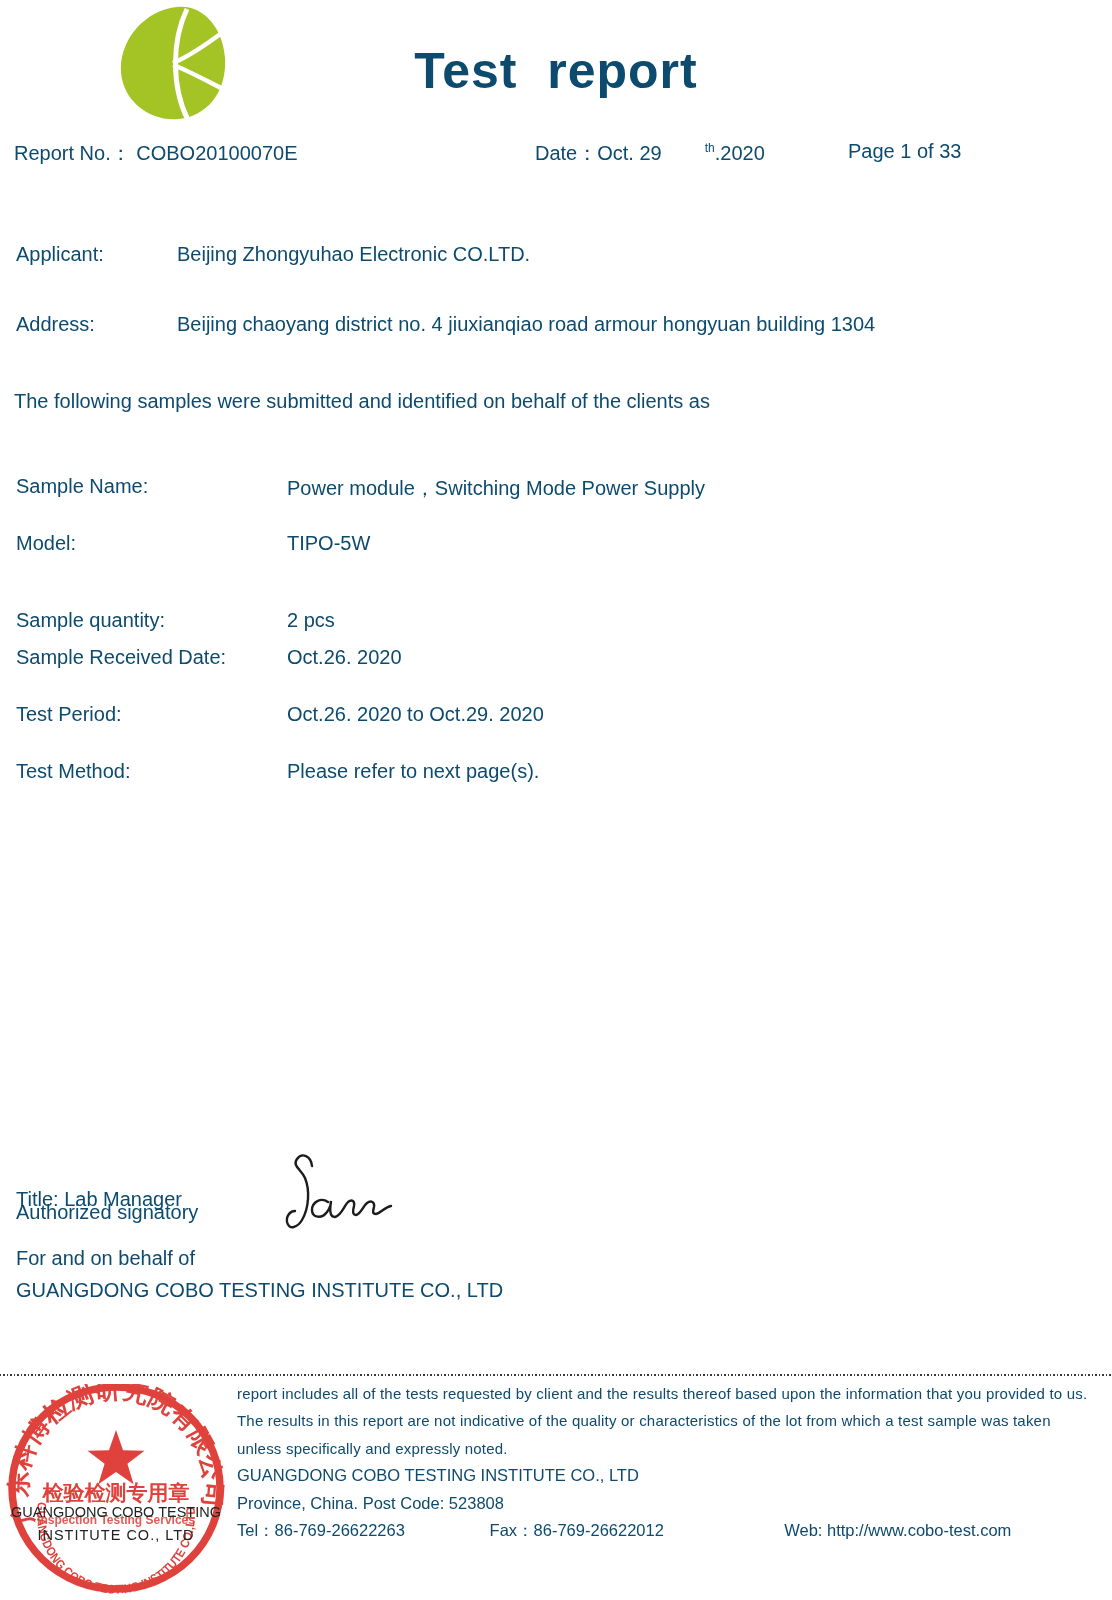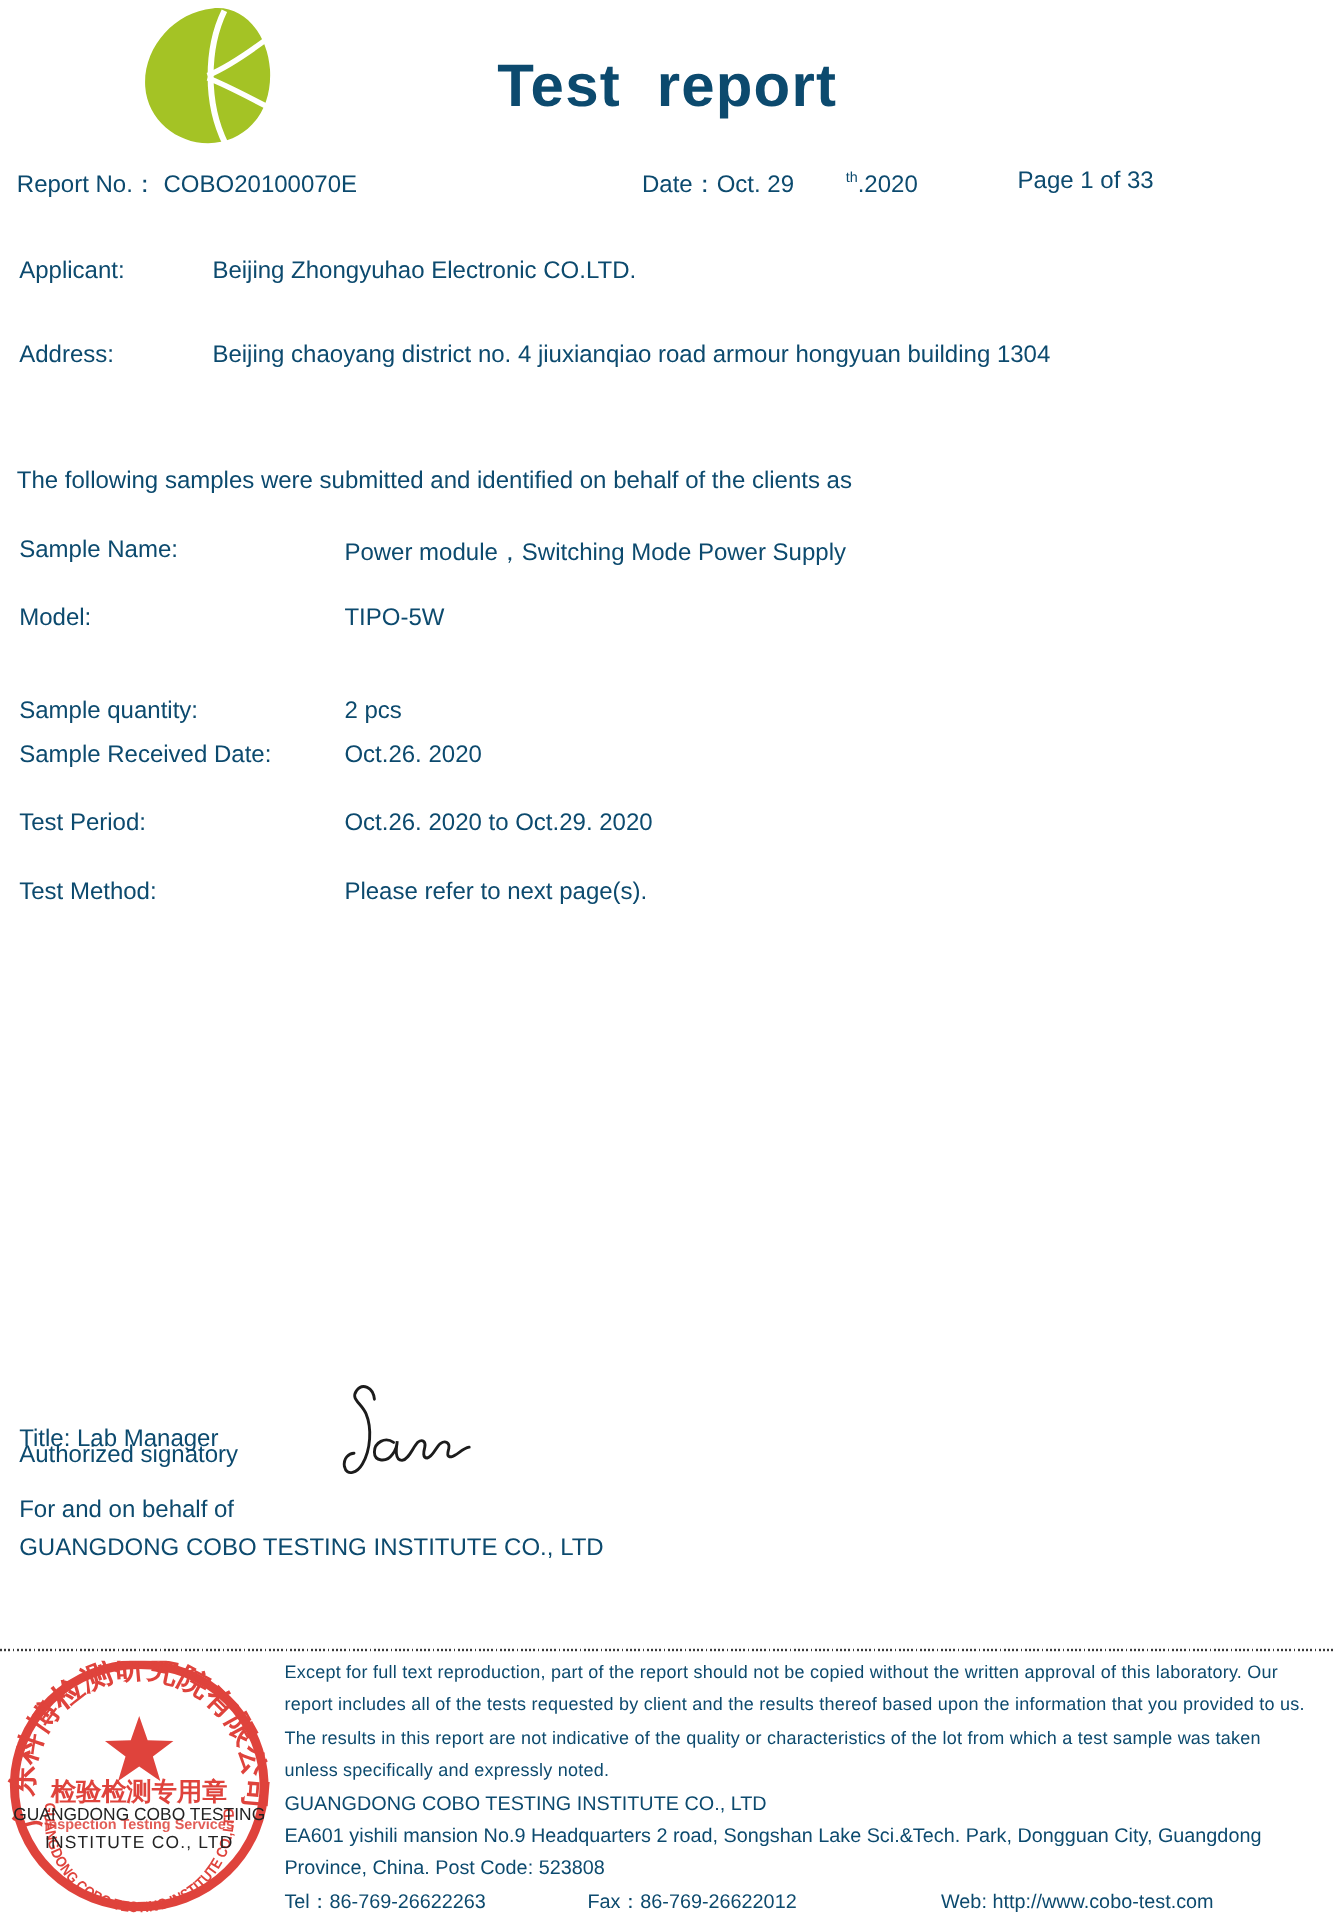--- a/index.html
+++ b/index.html
@@ -11,21 +11,21 @@
   .abs{position:absolute;}
   .title{
     left:0;top:42px;width:100%;text-align:center;
     font-size:50px;font-weight:bold;letter-spacing:1px;white-space:pre;
   }
   .hdr-row{top:140px;font-size:20px;}
   .hdr-report{left:14px;}
   .hdr-date{left:535px;}
   .hdr-page{left:848px;}
   sup.th{font-size:12px;vertical-align:super;line-height:0;padding-left:43px;}
-  .row{left:16px;font-size:20px;white-space:nowrap;}
+  .row{left:16px;font-size:20px;white-space:nowrap;margin-top:28px;}
   .row .lbl{display:inline-block;vertical-align:top;}
   .lbl-w1{width:161px;}
   .lbl-w2{width:271px;}
   .intro{left:14px;font-size:20px;}
   .sig-block{font-size:20px;left:16px;}
   .dotted-line{
     left:0;top:1374px;width:1112px;height:2px;
     background-image:repeating-linear-gradient(90deg,#3a3a3a 0 1.5px,transparent 1.5px 3.5px);
   }
   .footer{left:237px;width:868px;font-size:15px;letter-spacing:0.2px;line-height:27.4px;}
@@ -115,26 +115,24 @@
       <text x="110" y="140" text-anchor="middle" font-size="12" font-weight="bold" fill="#e05049">Inspection Testing Services</text>
       <text font-size="12.5" font-weight="bold" fill="#dd332c">
         <textPath href="#arcBottom" startOffset="0" textLength="268" lengthAdjust="spacingAndGlyphs">GUANGDONG COBO TESTING INSTITUTE CO.,LTD</textPath>
       </text>
     </g>
     <text x="110" y="133" text-anchor="middle" font-size="14.5" fill="#222222">GUANGDONG COBO TESTING</text>
     <text x="110" y="156" text-anchor="middle" font-size="14.5" letter-spacing="1" fill="#222222">INSTITUTE CO., LTD</text>
   </svg>
 
   <div class="abs footer" style="top:1380px;">
-    <div>Except for full text reproduction, part of the report should not be copied without the written approval of this laboratory. Our</div>
     <div>report includes all of the tests requested by client and the results thereof based upon the information that you provided to us.</div>
     <div>The results in this report are not indicative of the quality or characteristics of the lot from which a test sample was taken</div>
     <div>unless specifically and expressly noted.</div>
     <div class="inst">GUANGDONG COBO TESTING INSTITUTE CO., LTD</div>
-    <div class="inst">EA601 yishili mansion No.9 Headquarters 2 road, Songshan Lake Sci.&amp;Tech. Park, Dongguan City, Guangdong</div>
     <div class="inst">Province, China. Post Code: 523808</div>
     <div class="inst telrow">
       <span class="tel-w">Tel：86-769-26622263</span>
       <span class="fax-w">Fax：86-769-26622012</span>
       <span>Web: http://www.cobo-test.com</span>
     </div>
   </div>
 
 </div>
 

